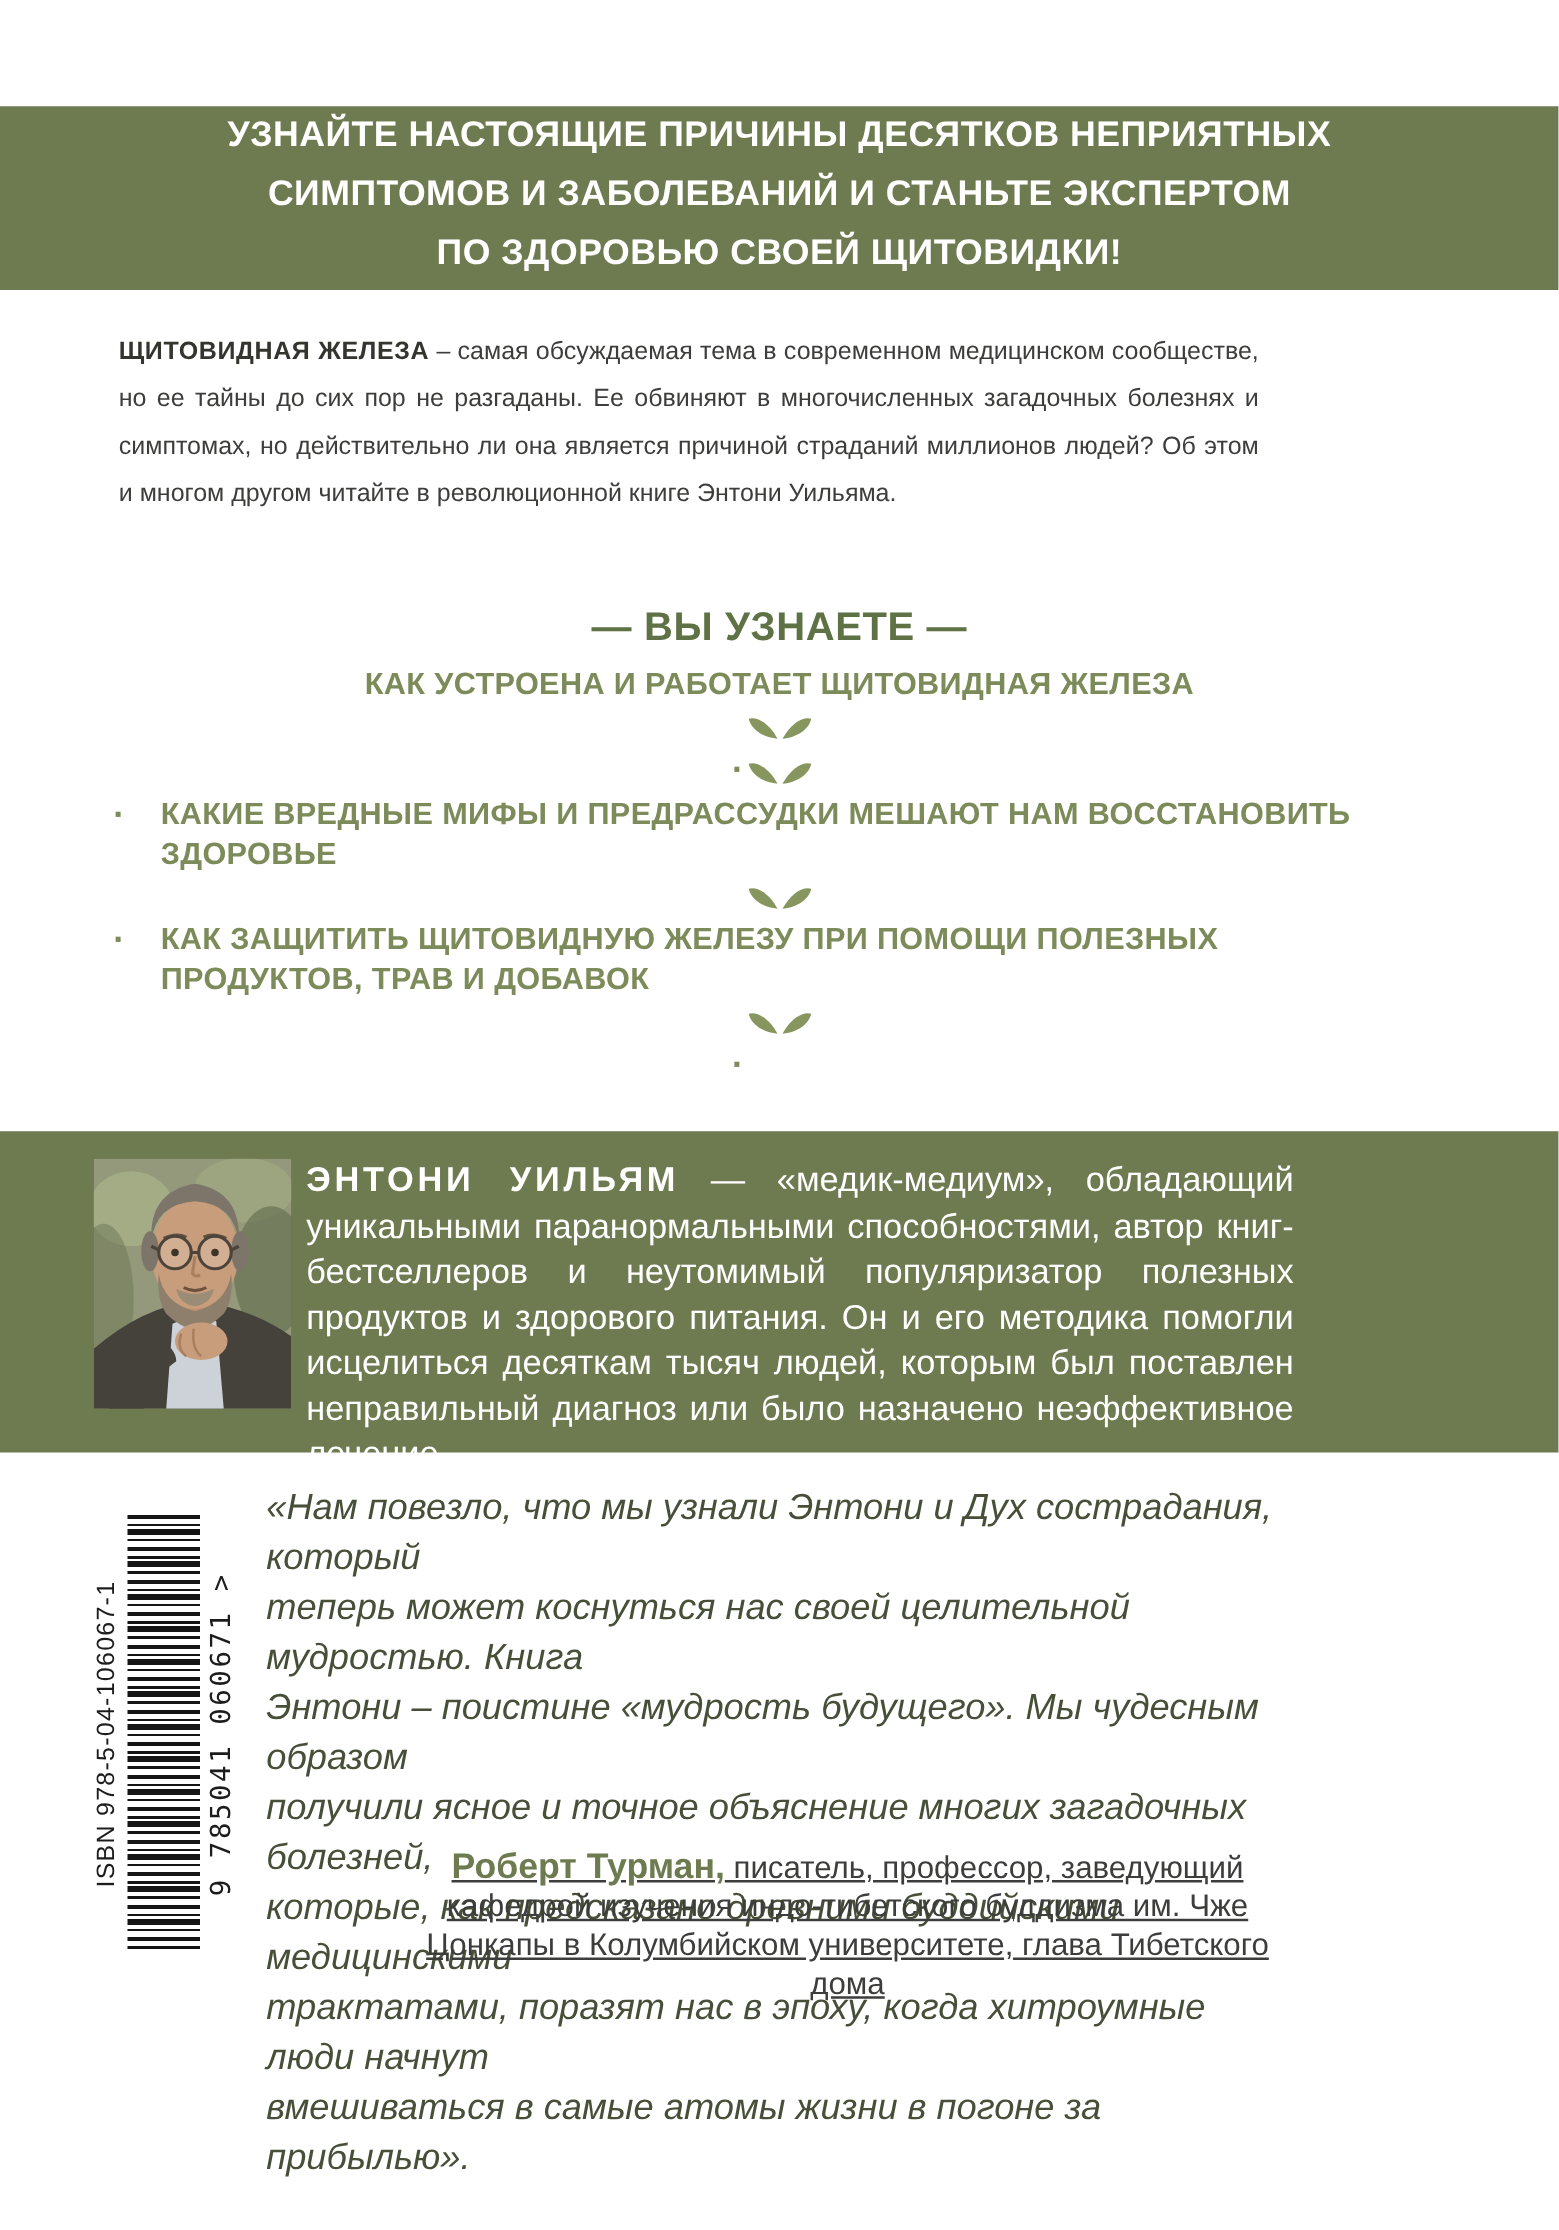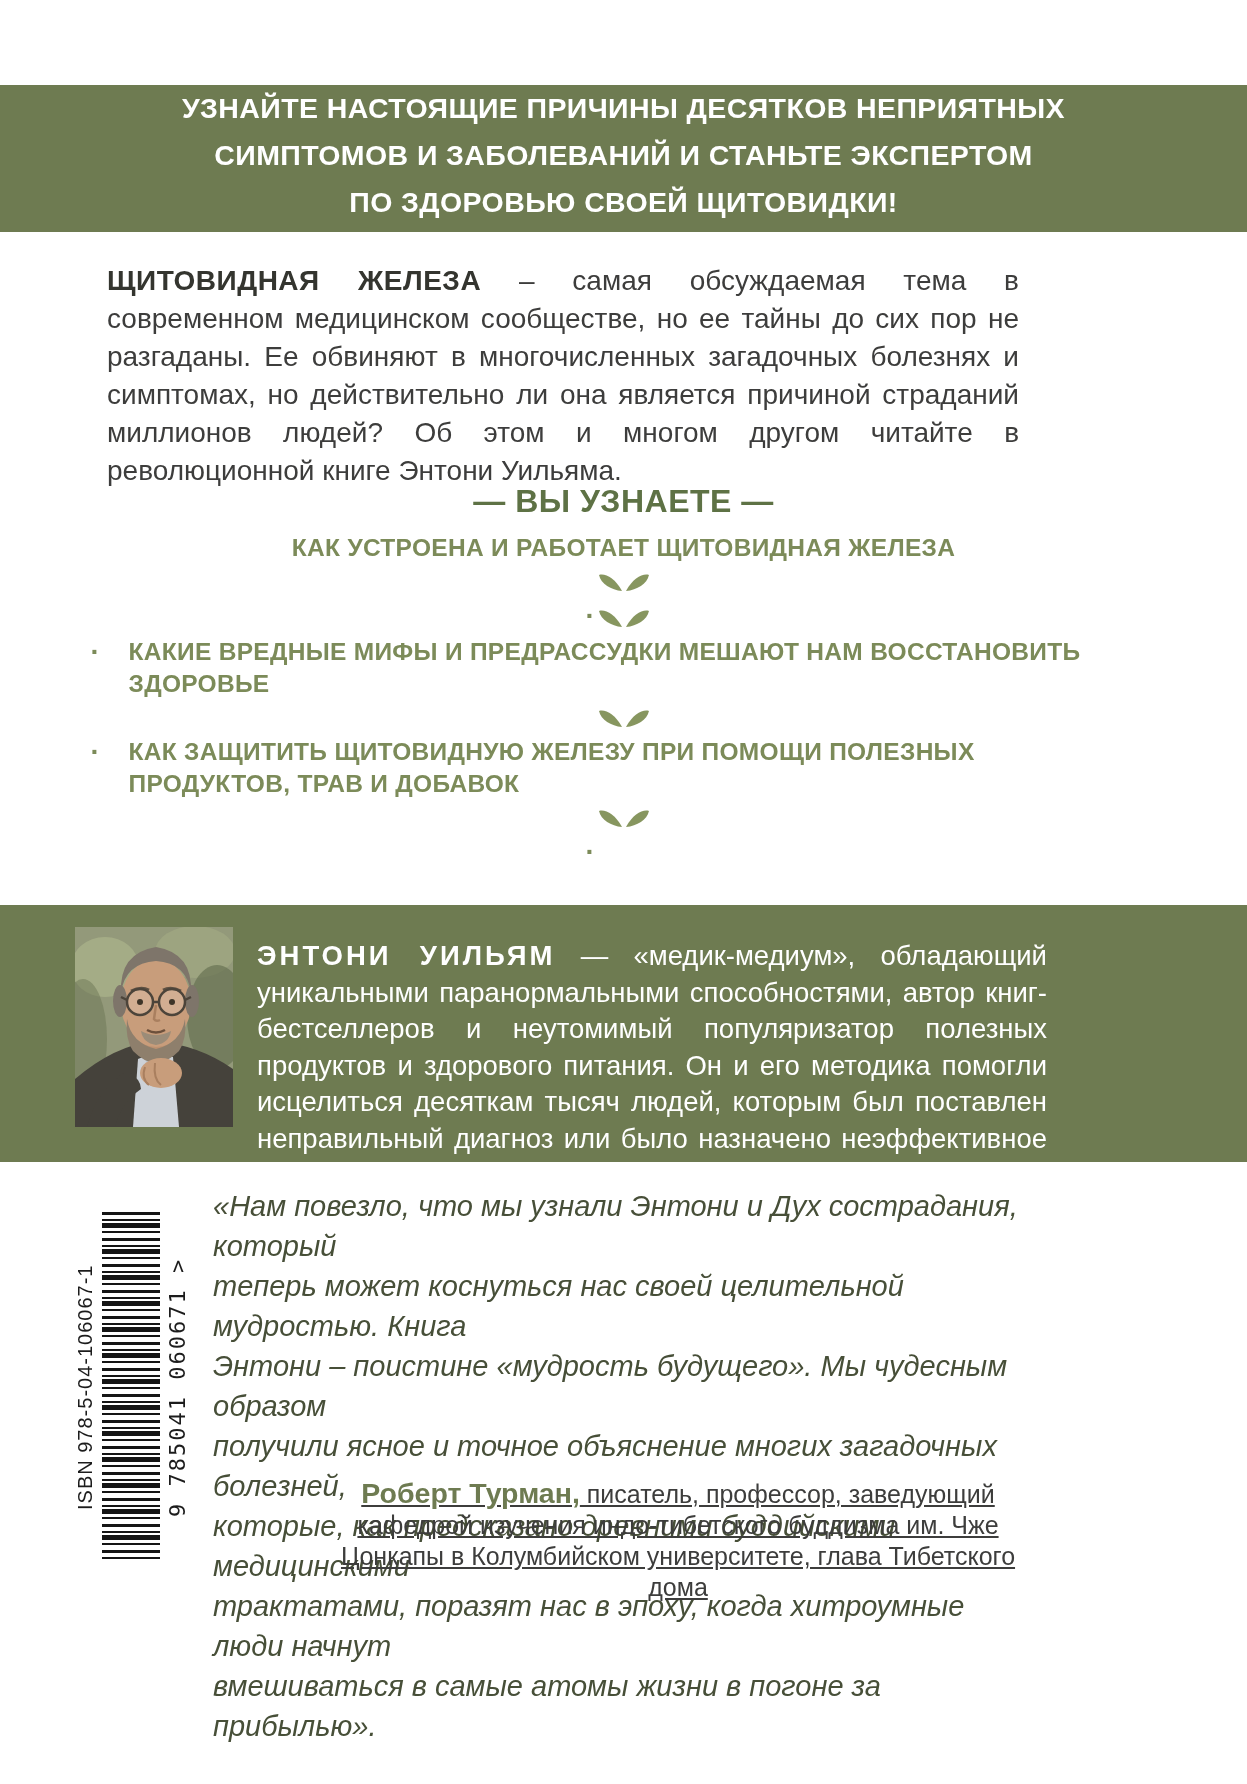--- a/index.html
+++ b/index.html
@@ -28,24 +28,24 @@
     font-size: 28.5px;
     line-height: 47px;
     letter-spacing: 0.4px;
     text-align: center;
     white-space: pre-line;
   }
 
   
   .intro {
     position: absolute;
-    top: 262px; left: 107px;
+    top: 262px; left: 95px;
     width: 912px;
     margin: 0;
-    font-size: 28px;
+    font-size: 20px;
     line-height: 38px;
     color: #3d3d3c;
     text-align: justify;
   }
   .intro-lead { font-weight: bold; color: #34352f; letter-spacing: 0.5px; }
 
   
   .you-learn-heading {
     position: absolute;
     top: 483px; left: 0;
@@ -91,21 +91,21 @@
   .author-photo {
     position: absolute;
     left: 75px; top: 22px;
     width: 158px; height: 200px;
     display: block;
   }
   .author-text {
     position: absolute;
     left: 245px; top: 21px;
     width: 790px;
-    margin: 12px;
+    margin: 0;
     color: #ffffff;
     font-size: 27.5px;
     line-height: 36.5px;
     text-align: justify;
   }
   .author-name { font-weight: bold; letter-spacing: 3px; }
 
   
   .barcode { position: absolute; left: 72px; top: 1208px; width: 120px; height: 358px; }
   .barcode-isbn {

